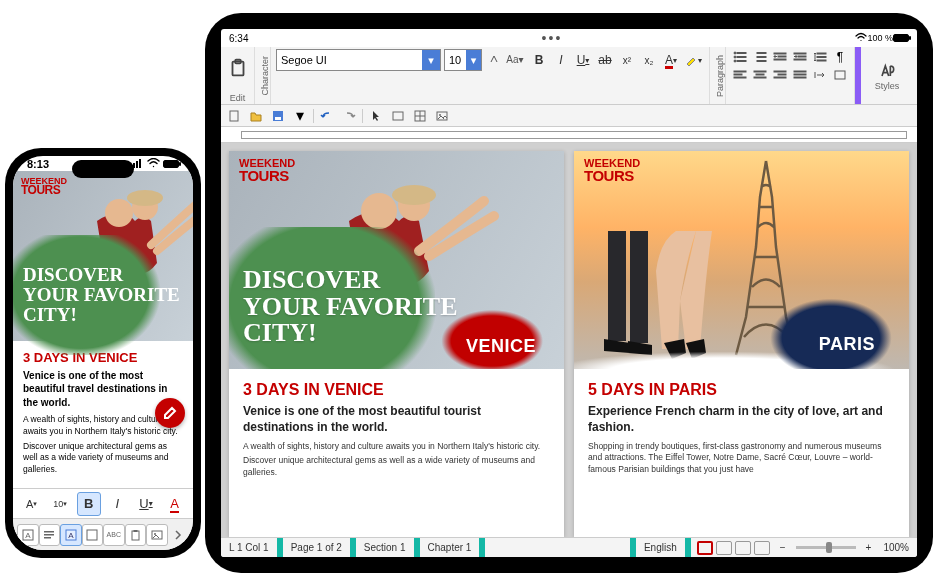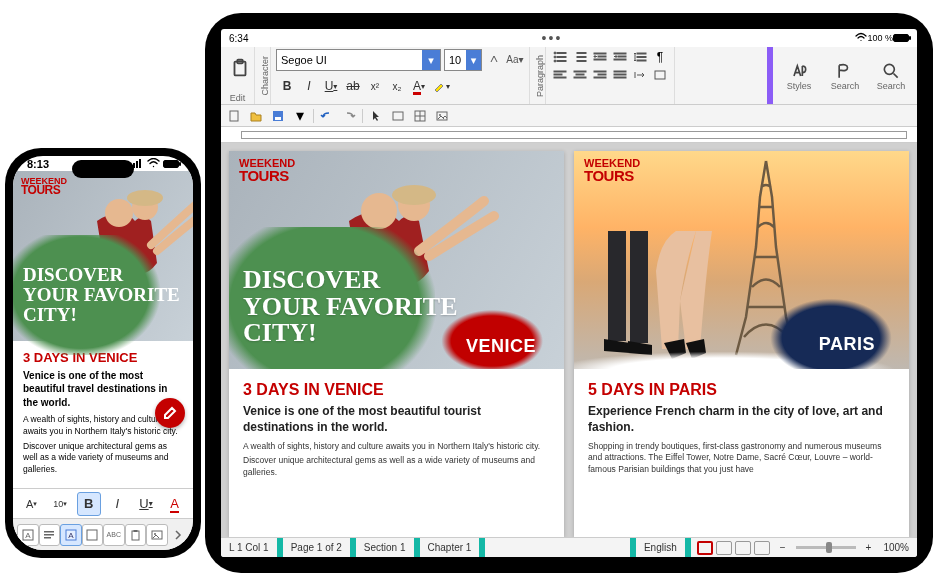--- a/index.html
+++ b/index.html
@@ -49,21 +49,21 @@
   .rtab.active { background:#fff; color:#b20000; font-weight:600;}
   .rtab-spacer{flex:1;}
   .rtab-chev{width:24px;display:flex;align-items:center;justify-content:center;}
 
   
   .ribbon {
     background:#f4f4f4; border-bottom:1px solid #ccc;
     display:flex; height:58px;
   }
   .rgroup { border-right:1px solid #ddd; padding:2px 5px 1px; display:flex; gap:4px; position:relative;}
-  .rgroup.col{flex-direction:column;}
+  .rgroup.col{flex-direction:row;}
   .rlabel { position:absolute; bottom:1px; left:0; right:0; text-align:center; font-size:9px; color:#666;}
   .rlabel-v{ writing-mode:vertical-rl; transform:rotate(180deg); font-size:9px; color:#666; align-self:center;}
   .bigbtn { width:28px; height:38px; display:flex; align-items:center; justify-content:center;}
   .bigbtn svg{width:22px;height:22px;stroke:#444;fill:none;stroke-width:2;}
   .fontrow{display:flex;gap:3px;height:22px;}
   .fontsel{width:165px;border:1px solid #888;background:#fff;font-size:11px;padding:0 18px 0 4px;display:flex;align-items:center;position:relative;}
   .fontsel .dd{position:absolute;right:0;top:0;bottom:0;width:18px;background:#4a7dd6;display:flex;align-items:center;justify-content:center;color:#fff;}
   .sizesel{width:38px;border:1px solid #888;background:#fff;font-size:11px;padding:0 16px 0 4px;display:flex;align-items:center;position:relative;}
   .sizesel .dd{position:absolute;right:0;top:0;bottom:0;width:15px;background:#4a7dd6;display:flex;align-items:center;justify-content:center;color:#fff;}
   .minibtn{width:18px;height:20px;display:flex;align-items:center;justify-content:center;font-size:11px;color:#555;}

